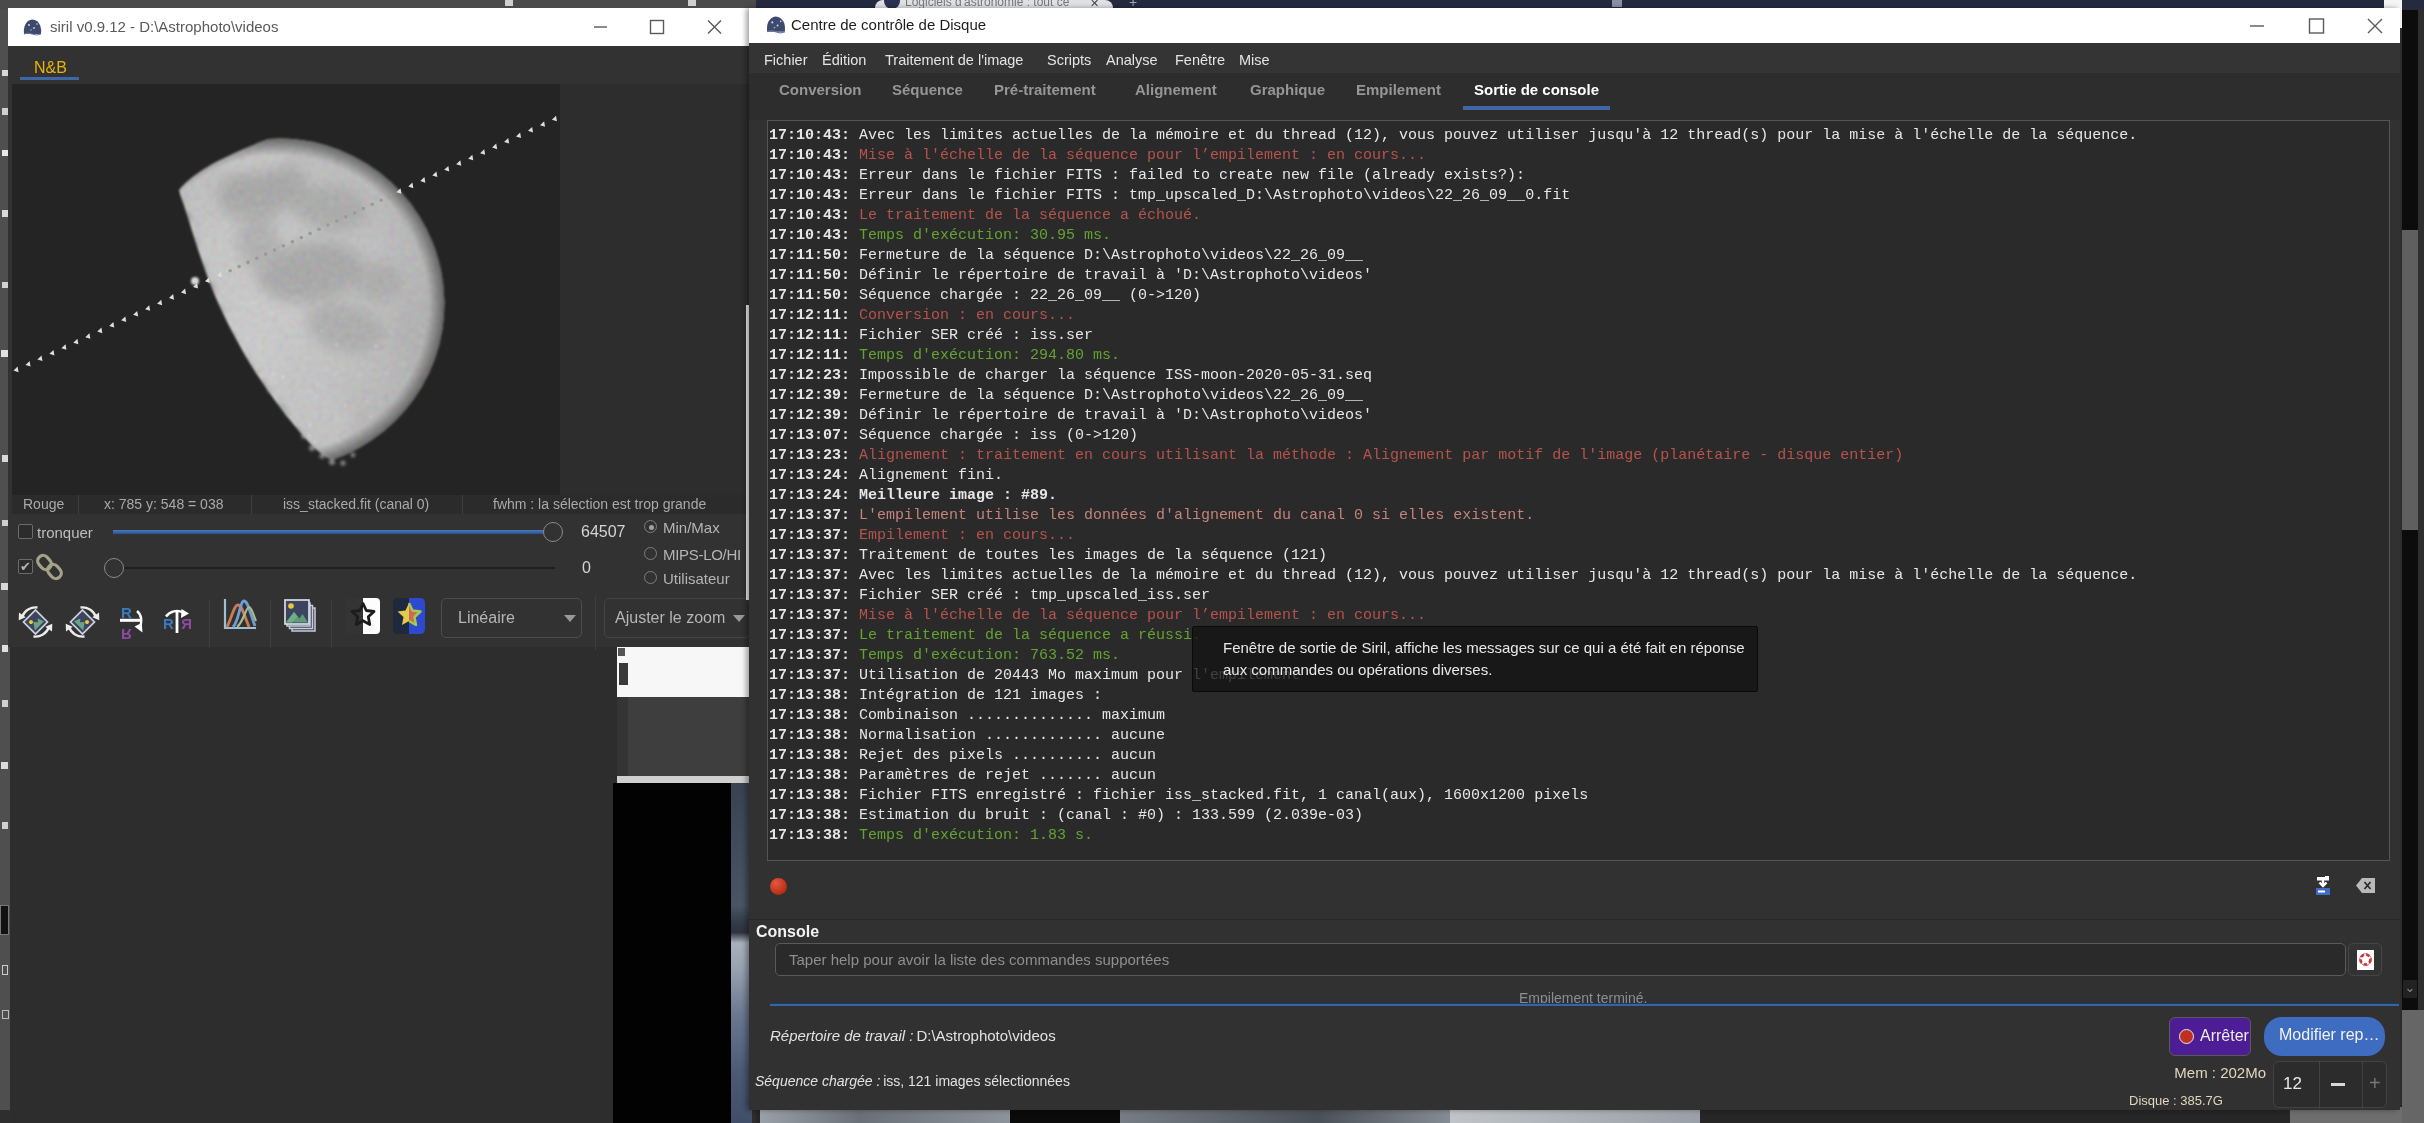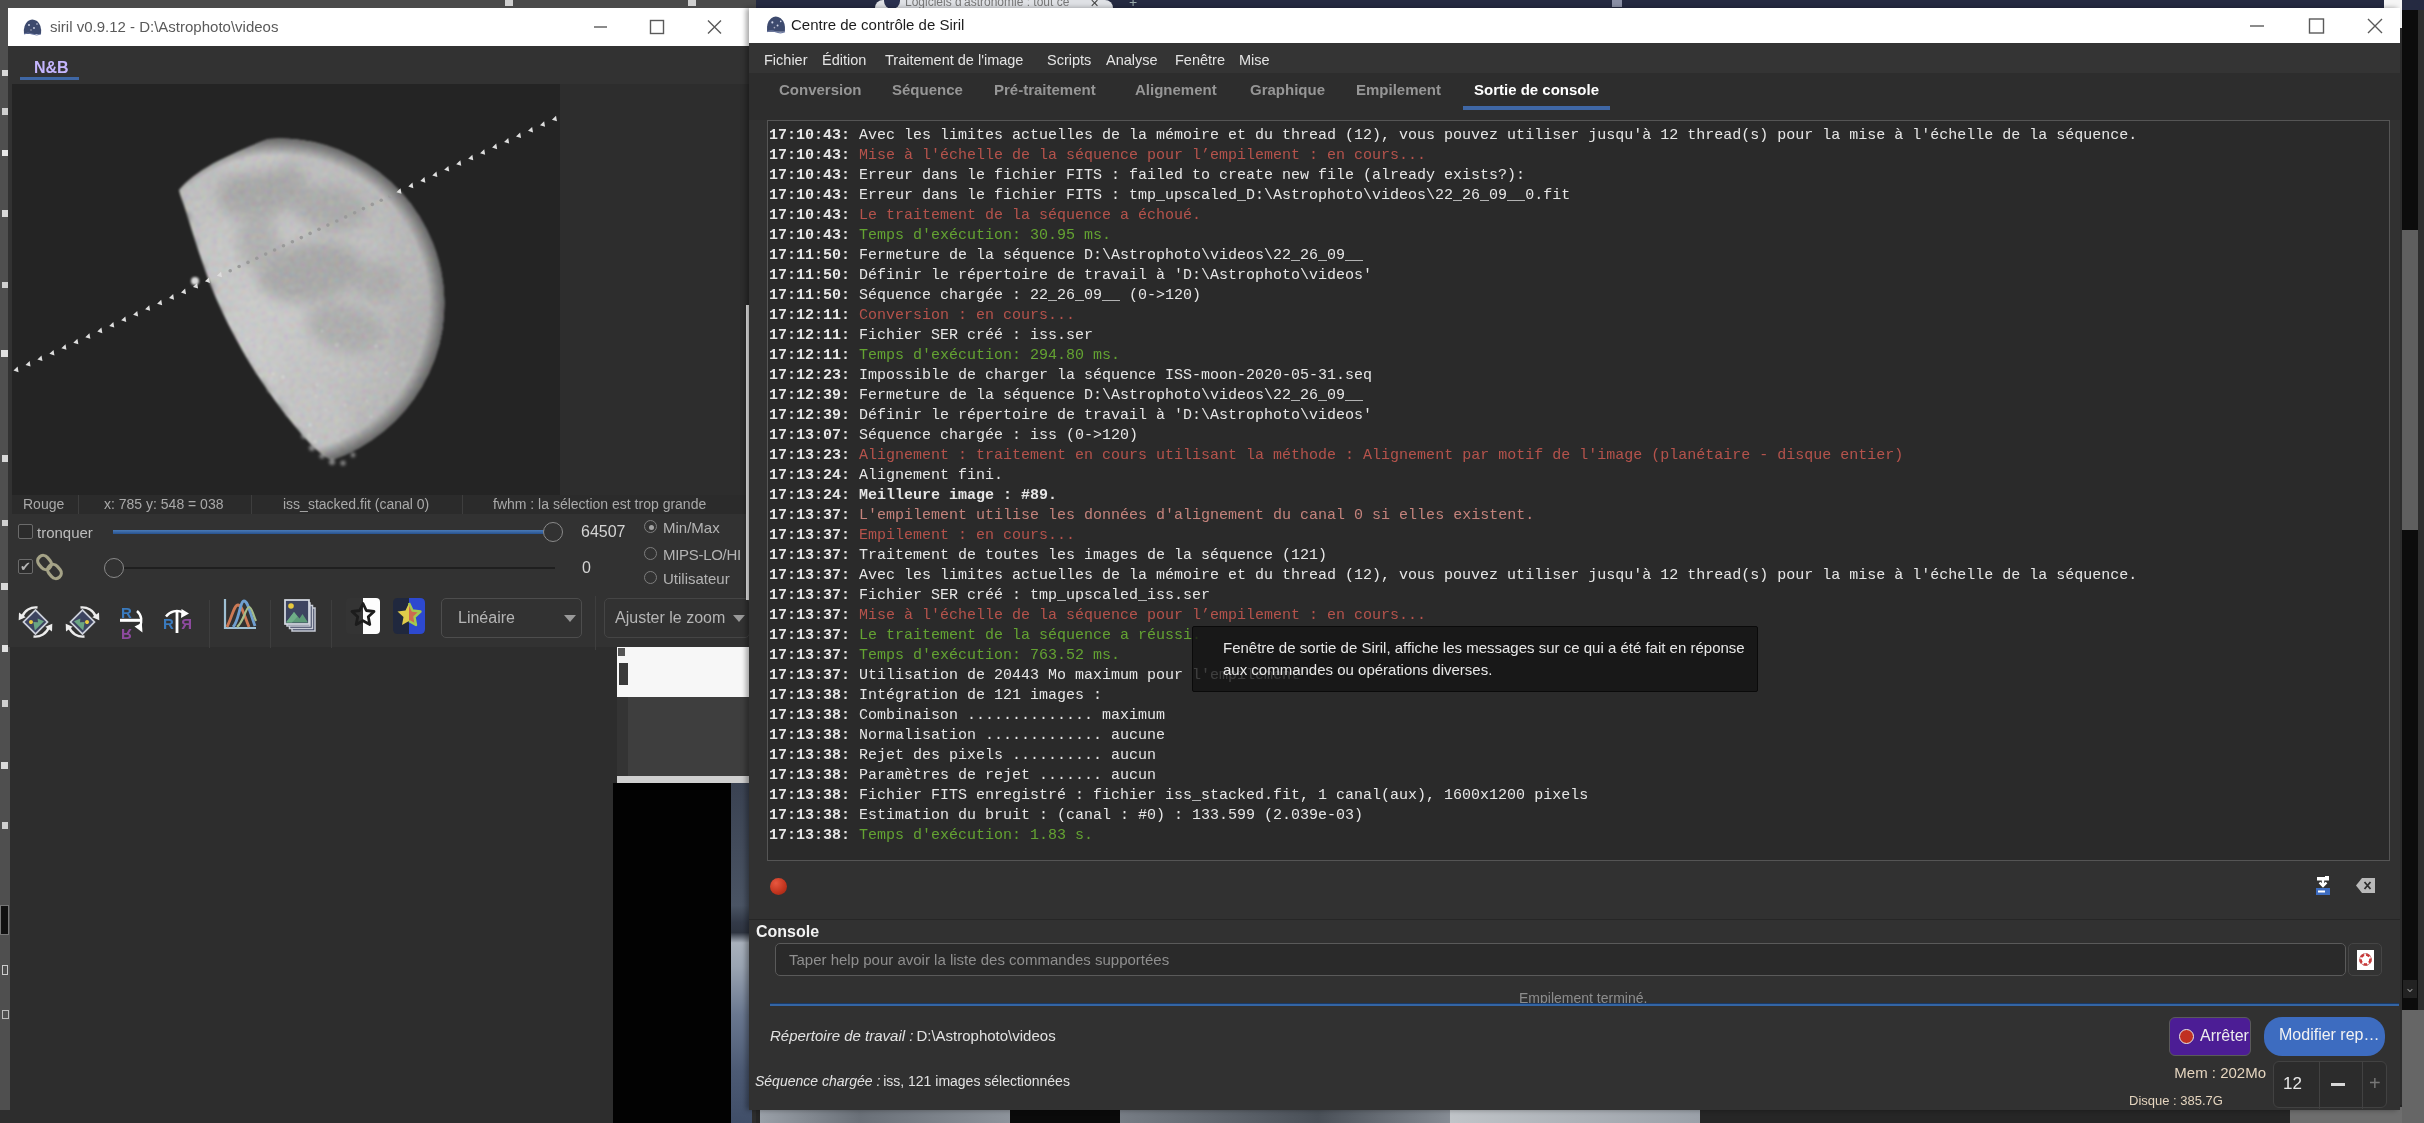--- a/index.html
+++ b/index.html
@@ -80,21 +80,21 @@
         <path d="M2 17 Q6 15 10 17 Q15 19 19 17" stroke="#6a77a0" stroke-width="1" fill="none"></path>
       </svg>
     <span class="abs" style="left:42px;top:10px;font-size:15px;color:#5a5a5a">siril v0.9.12 - D:\Astrophoto\videos</span>
     <svg class="abs" style="left:584px;top:9px" width="150" height="20" viewBox="0 0 150 20">
         <line x1="2" y1="10" x2="15" y2="10" class="ctl"></line>
         <rect x="58.5" y="3.5" width="13" height="13" class="ctl"></rect>
         <path d="M116 3.5 L129 16.5 M129 3.5 L116 16.5" class="ctl"></path>
       </svg>
   </div>
 
-  <div class="abs" style="left:26px;top:51px;font-size:16px;font-weight:bold;color:#c4b5fd">N&amp;B</div>
+  <div class="abs" style="left:26px;top:51px;font-size:16px;font-weight:normal;color:#eab308">N&amp;B</div>
   <div class="abs" style="left:12px;top:69px;width:59px;height:3px;background:#3f67a5"></div>
 
   <div class="abs" style="left:4px;top:76px;width:548px;height:411px;background:#242424">
     <svg width="548" height="411" viewBox="0 0 548 411">
       <defs>
         <radialGradient id="mg" cx="0.33" cy="0.48" r="0.85">
           <stop offset="0" stop-color="#cecece"></stop>
             <stop offset="0.45" stop-color="#c2c2c2"></stop>
             <stop offset="0.75" stop-color="#b2b2b2"></stop>
             <stop offset="1" stop-color="#9a9a9a"></stop>
@@ -483,21 +483,21 @@
 
   <div class="abs win-title" style="left:0;top:0;width:100%;height:35px">
     <svg class="abs" style="left:16px;top:6px" width="22" height="22" viewBox="0 0 21 21">
         <path d="M2 17 Q1 8 6 4 Q10 1 15 4 Q20 8 19 17 Z" fill="#3d4a6e"></path>
         <circle cx="7" cy="8" r="1" fill="#cfd4e6"></circle>
         <circle cx="12" cy="11" r="0.9" fill="#cfd4e6"></circle>
         <circle cx="15" cy="7" r="0.8" fill="#cfd4e6"></circle>
         <circle cx="9" cy="13" r="0.8" fill="#aab"></circle>
         <path d="M2 17 Q6 15 10 17 Q15 19 19 17" stroke="#6a77a0" stroke-width="1" fill="none"></path>
       </svg>
-    <span class="abs" style="left:42px;top:8px;font-size:15px;color:#1c1c1c">Centre de contrôle de Siril</span>
+    <span class="abs" style="left:42px;top:8px;font-size:15px;color:#1c1c1c">Centre de contrôle de Disque</span>
     <svg class="abs" style="left:1499px;top:8px" width="150" height="20" viewBox="0 0 150 20">
         <line x1="2" y1="10" x2="16" y2="10" class="ctl"></line>
         <rect x="61.5" y="3" width="14" height="14" class="ctl"></rect>
         <path d="M120 3 L134 17 M134 3 L120 17" class="ctl"></path>
       </svg>
   </div>
 
   <div class="abs" style="left:0;top:35px;width:100%;height:30px;background:#343434;color:#e4e4e4;font-size:14.5px">
     <span class="abs" style="left:15px;top:9px">Fichier</span>
     <span class="abs" style="left:73px;top:9px">Édition</span>

